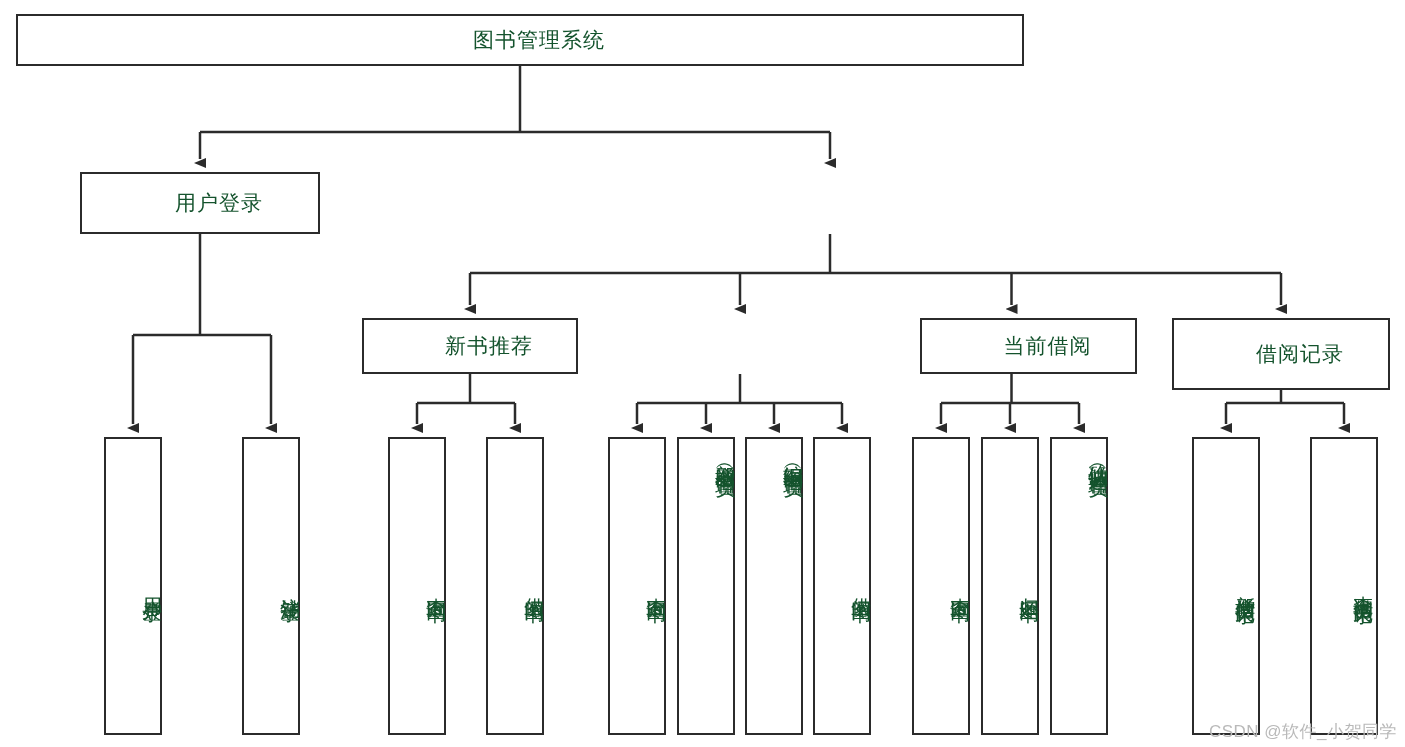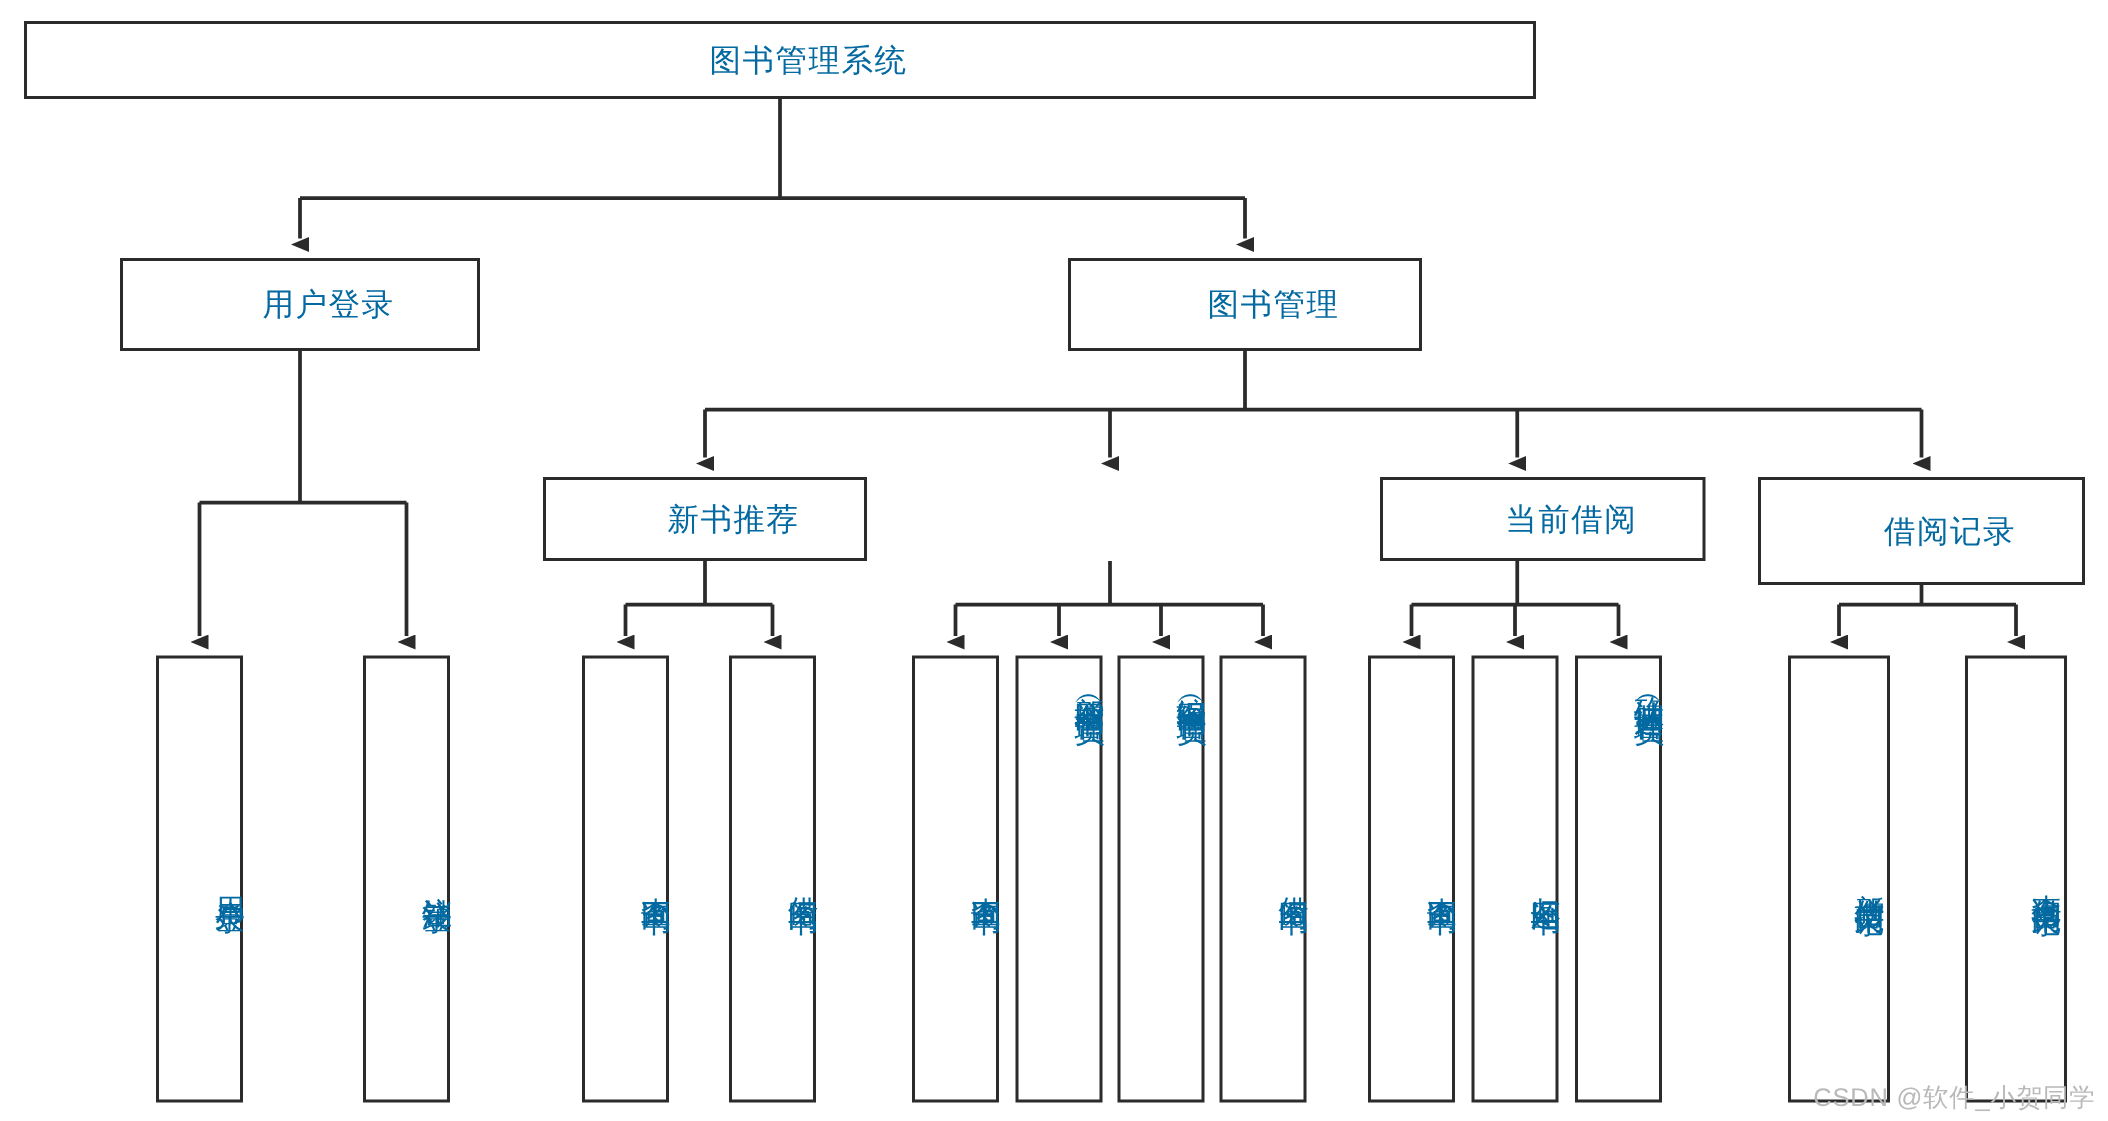--- a/index.html
+++ b/index.html
@@ -27,21 +27,21 @@
     pointer-events: none;
   }
   .node {
     position: absolute;
     box-sizing: border-box;
     border: 2px solid #2b2b2b;
     background: #ffffff;
     display: flex;
     align-items: center;
     justify-content: center;
-    color: #0369a1;
+    color: #14532d;
     padding-left: 38px;
   }
   .node.horiz {
     font-size: 21px;
     letter-spacing: 1px;
   }
   .node.vert {
     font-size: 20px;
     padding-top: 10px;
     padding-bottom: 10px;
@@ -119,23 +119,20 @@
   </svg>
 
   <div class="node horiz" style="left: 16px; top: 14px; width: 1008px; height: 52px;">
     <span>图书管理系统</span>
   </div>
 
   <div class="node horiz" style="left: 80px; top: 172px; width: 240px; height: 62px;">
     <span>用户登录</span>
   </div>
 
-  <div class="node horiz" style="left: 712px; top: 172px; width: 236px; height: 62px;">
-    <span>图书管理</span>
-  </div>
 
   <div class="node horiz" style="left: 362px; top: 318px; width: 216px; height: 56px; font-family: Liberation Serif, serif;">
     <span>新书推荐</span>
   </div>
 
 
   <div class="node horiz" style="left: 903px; top: 318px; width: 217px; height: 56px; margin-left: 17px;">
     <span>当前借阅</span>
   </div>
 

